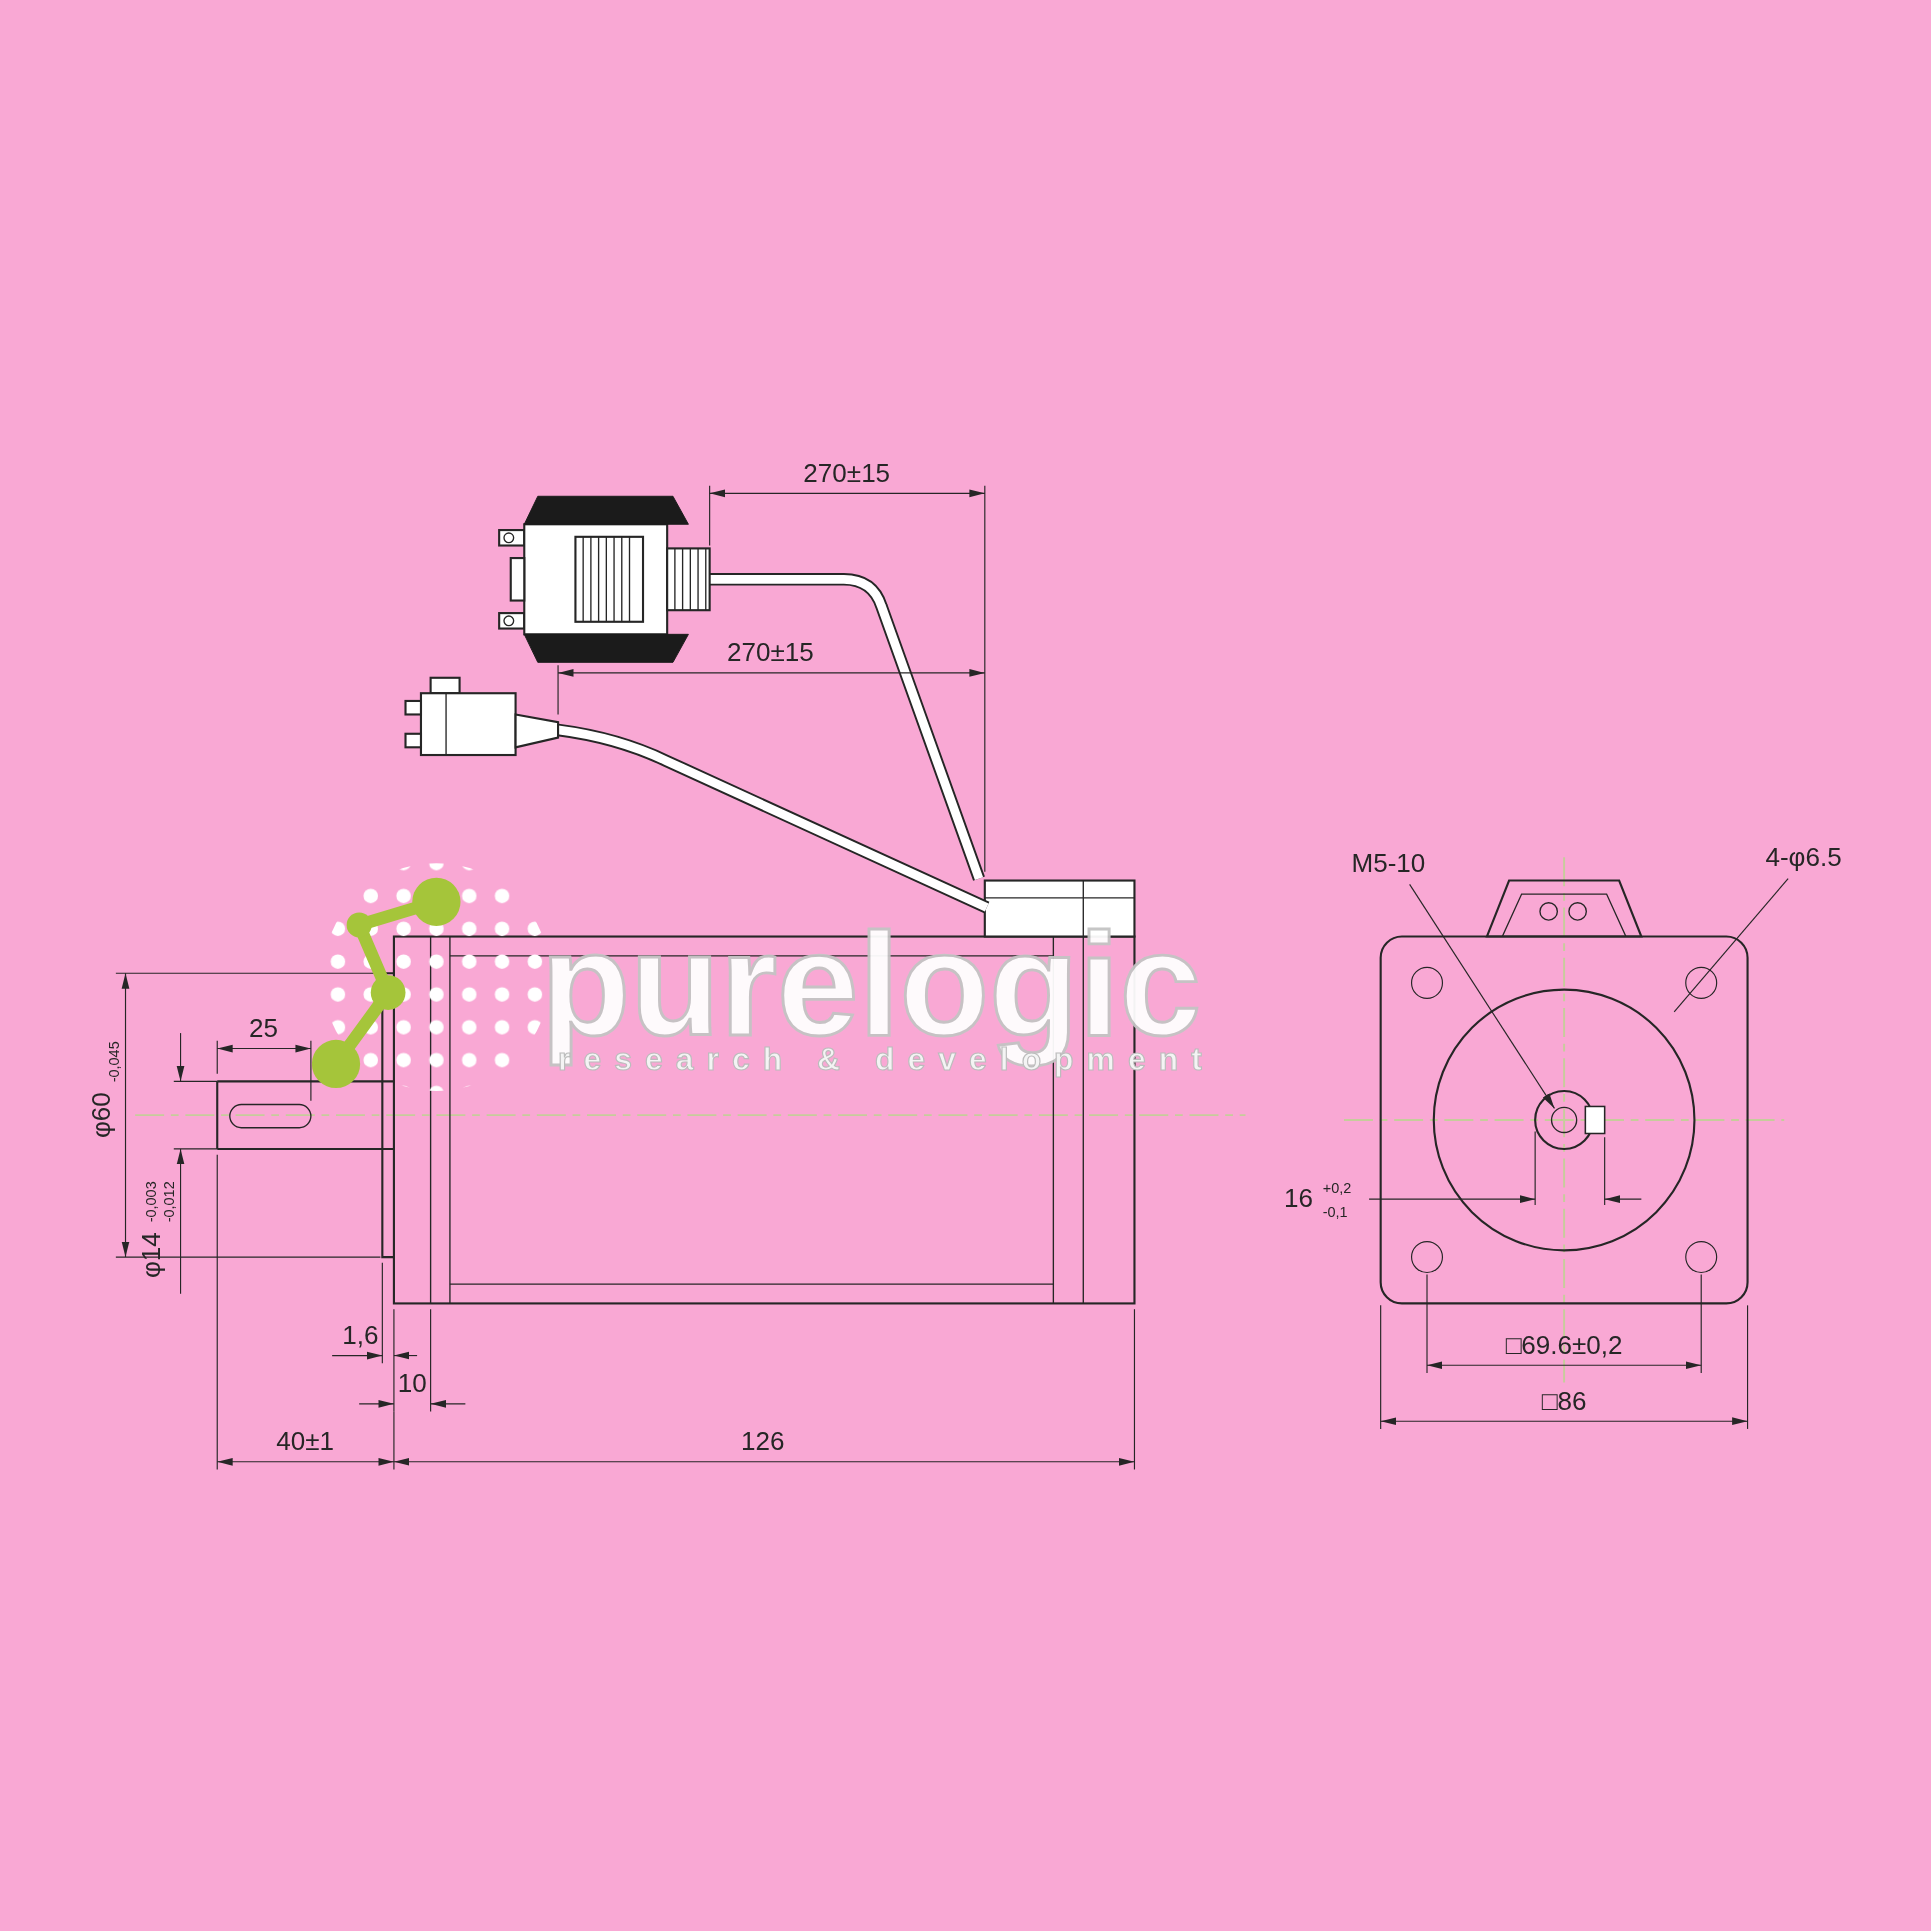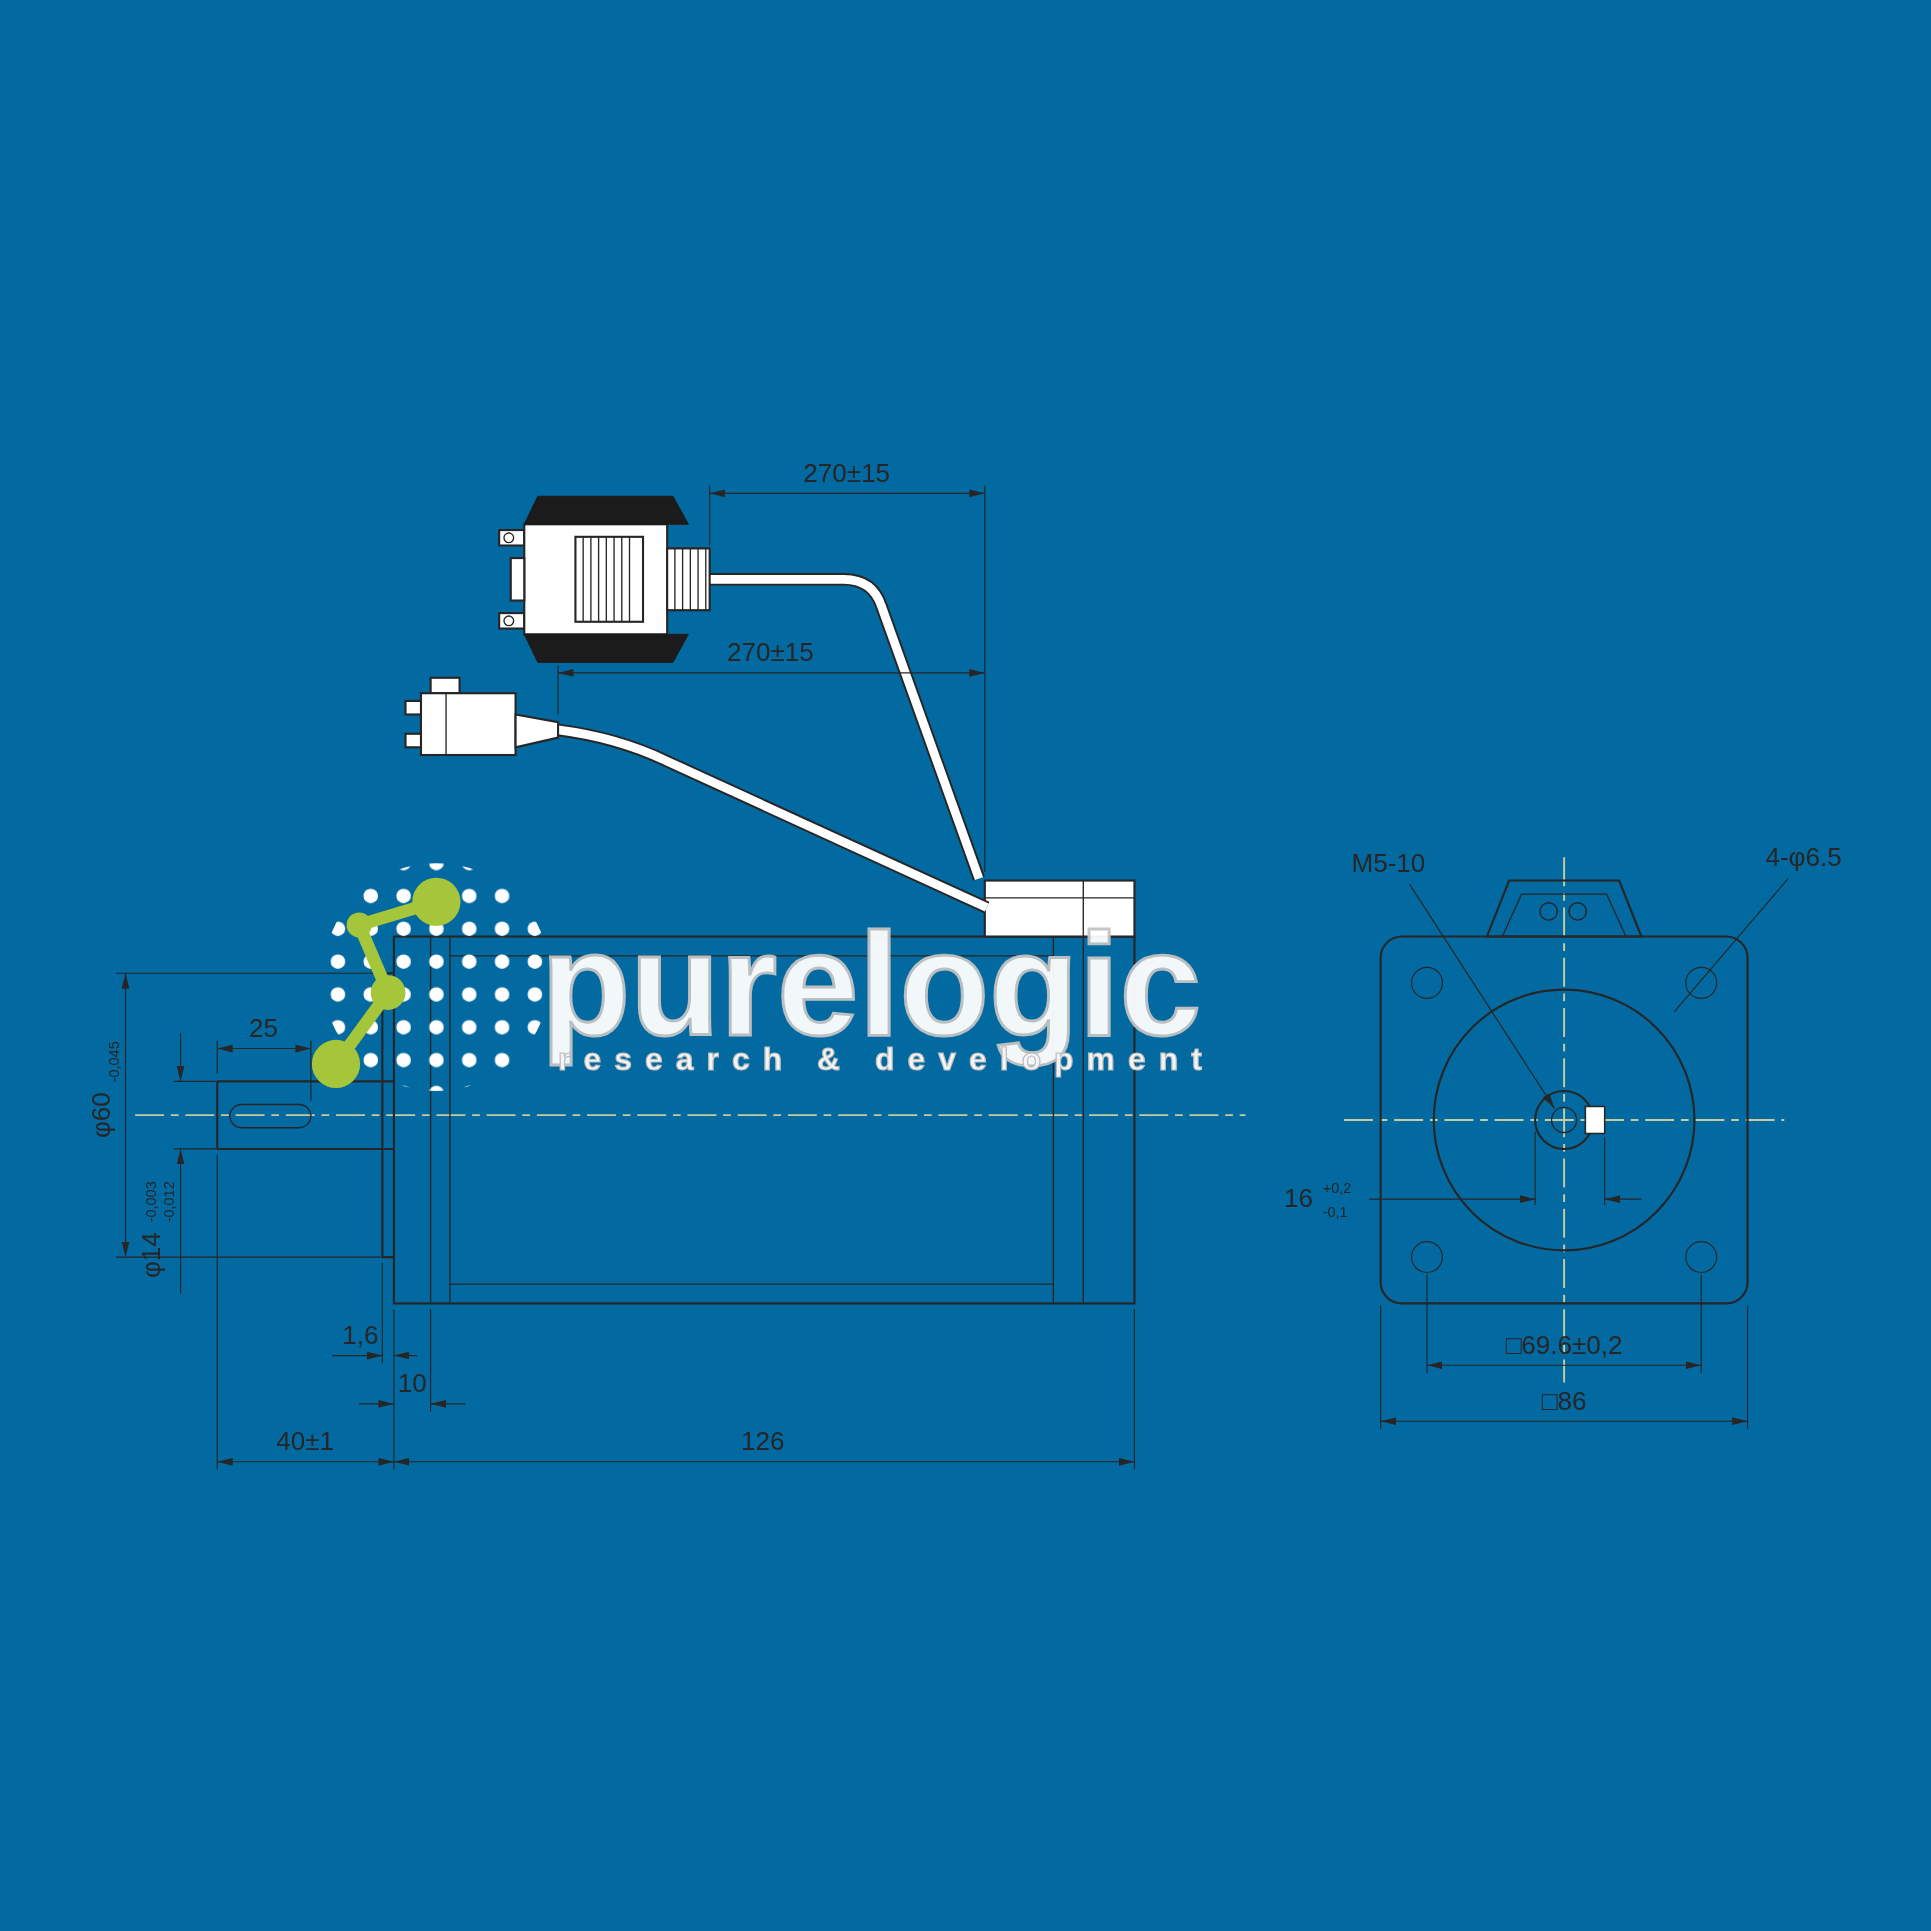--- a/index.html
+++ b/index.html
@@ -1,16 +1,16 @@
 <!DOCTYPE html>
 <html><head>
 <meta charset="utf-8">
 <style>
   html,body{margin:0;padding:0;background:#ffffff;}
-  .canvas{position:relative;width:1931px;height:1931px;background:#0369a1;overflow:hidden;}
+  .canvas{position:relative;width:1931px;height:1931px;background:#f9a8d4;overflow:hidden;}
   svg{position:absolute;left:0;top:0;}
   .ln{stroke:#262626;stroke-width:2.2;fill:none;}
   .th{stroke:#262626;stroke-width:1.4;fill:none;}
   .wfill{fill:#ffffff;stroke:#262626;stroke-width:2.2;}
   .blk{fill:#1b1b1b;stroke:#1b1b1b;stroke-width:1;}
   .dim{stroke:#262626;stroke-width:1.2;fill:none;}
   .cl{stroke:#c6cc9b;stroke-width:2;fill:none;stroke-dasharray:30 7 8 7;}
   .lbl{font:27px "Liberation Sans","DejaVu Sans",sans-serif;fill:#262626;}
   .tol{font:15px "Liberation Sans","DejaVu Sans",sans-serif;fill:#262626;}
   .brand{font:bold 152px "Liberation Sans","DejaVu Sans",sans-serif;fill:#ffffff;stroke:#c4c4c4;stroke-width:3px;opacity:.95;}

